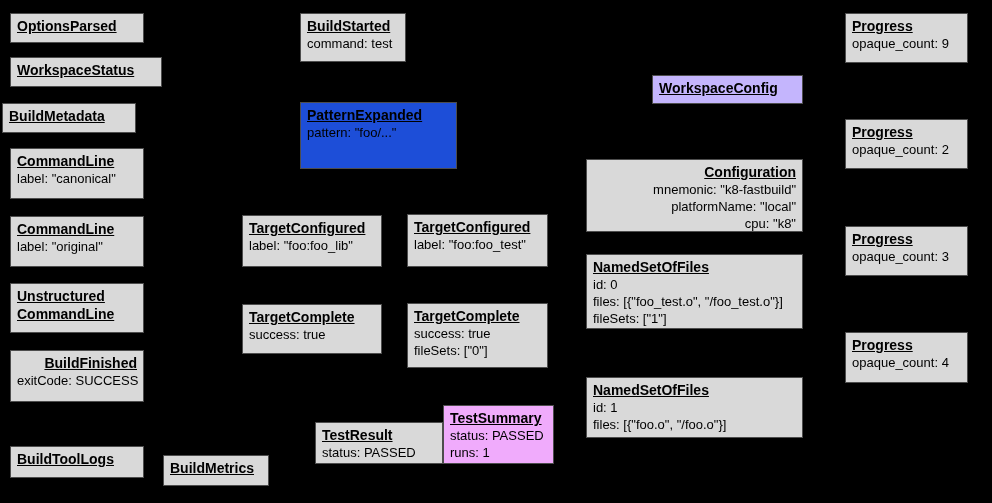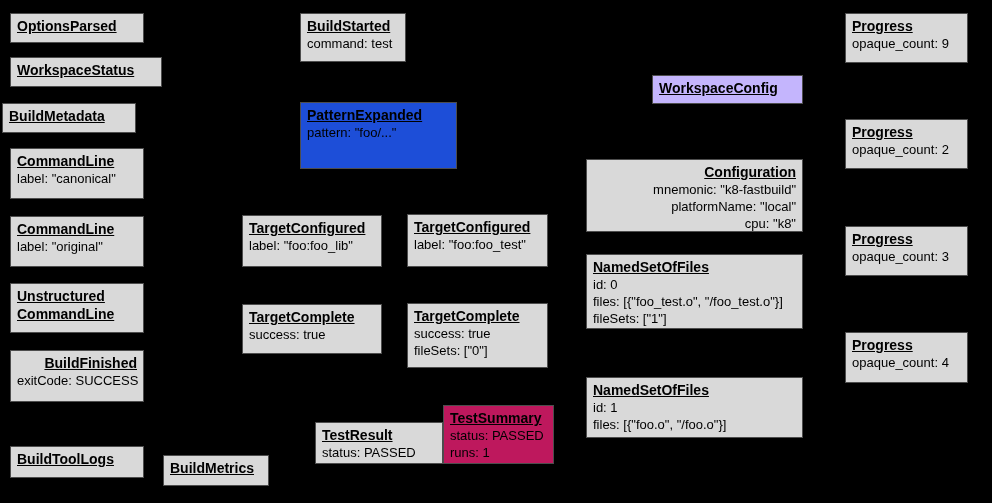--- a/index.html
+++ b/index.html
@@ -100,21 +100,21 @@
     </div>
     <div class="node" style="left: 407px; top: 303px; width: 141px; height: 65px; background: rgb(217, 217, 217); border-color: rgb(77, 77, 77);">
       <div class="node-title-row"><span class="node-title">TargetComplete</span></div>
       <div class="node-field">success: true</div>
       <div class="node-field">fileSets: ["0"]</div>
     </div>
     <div class="node" style="left: 315px; top: 422px; width: 128px; height: 42px; background: rgb(217, 217, 217); border-color: rgb(77, 77, 77);">
       <div class="node-title-row"><span class="node-title">TestResult</span></div>
       <div class="node-field">status: PASSED</div>
     </div>
-    <div class="node" style="left: 443px; top: 405px; width: 111px; height: 59px; background: #be185d; border-color: rgb(77, 77, 77);">
+    <div class="node" style="left: 443px; top: 405px; width: 111px; height: 59px; background: #f0abfc; border-color: rgb(77, 77, 77);">
       <div class="node-title-row"><span class="node-title">TestSummary</span></div>
       <div class="node-field">status: PASSED</div>
       <div class="node-field">runs: 1</div>
     </div>
     <div class="node" style="left: 652px; top: 75px; width: 151px; height: 29px; background: #c4b5fd; border-color: rgb(77, 77, 77);">
       <div class="node-title-row"><span class="node-title">WorkspaceConfig</span></div>
     </div>
     <div class="node" style="left: 586px; top: 159px; width: 217px; height: 73px; background: rgb(217, 217, 217); border-color: rgb(77, 77, 77); text-align: right;">
       <div class="node-title-row"><span class="node-title">Configuration</span></div>
       <div class="node-field">mnemonic: "k8-fastbuild"</div>

